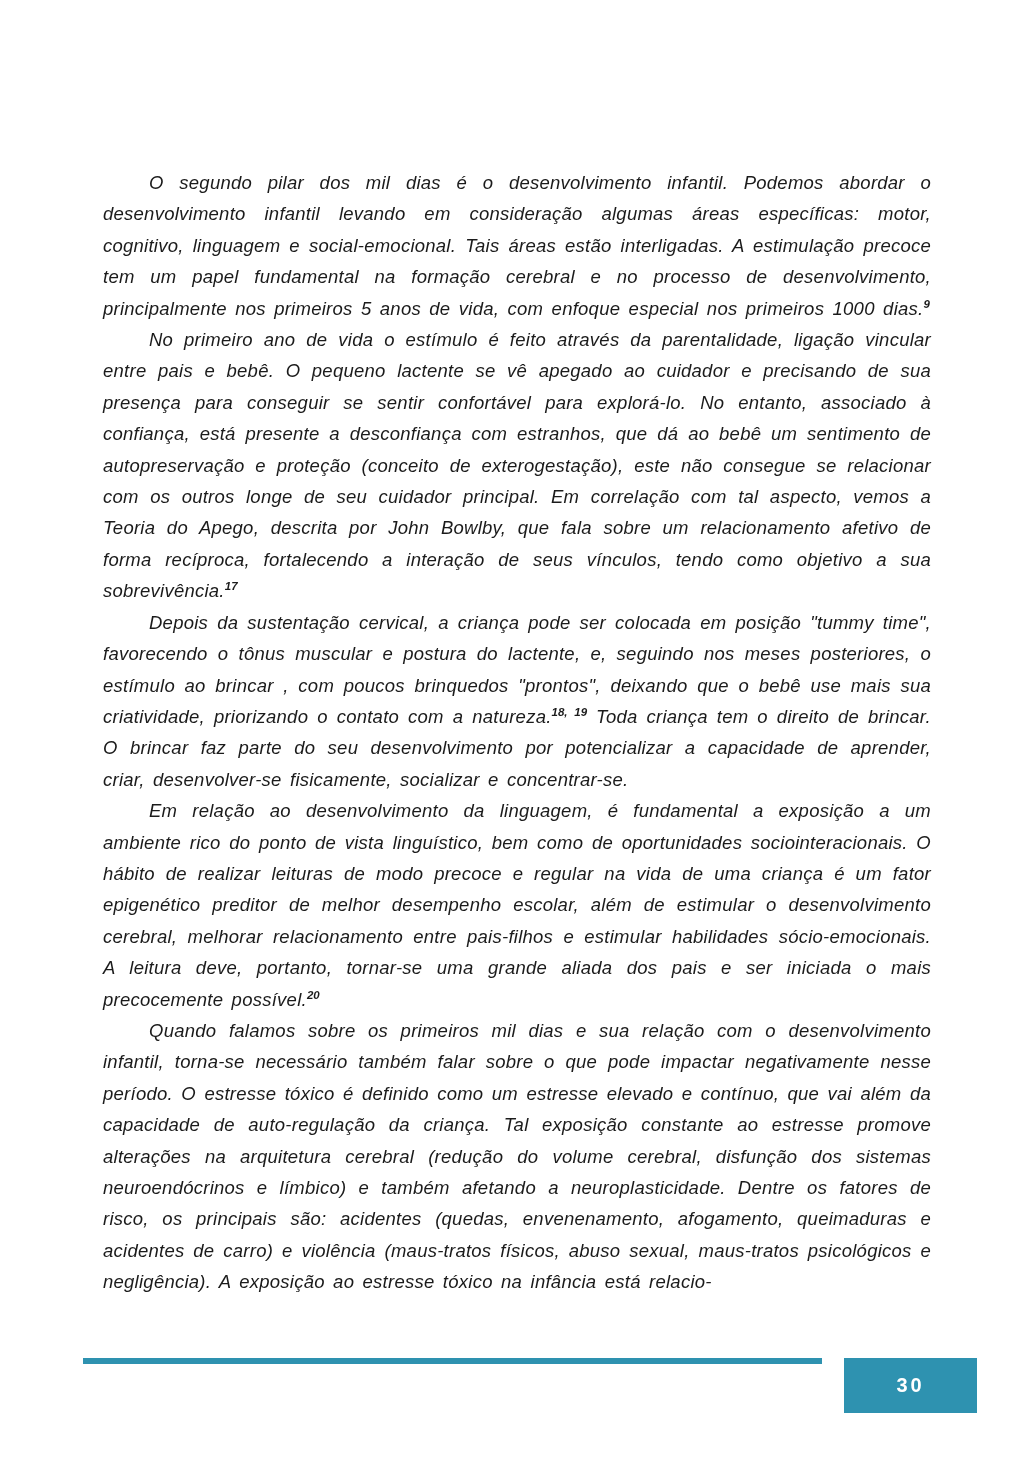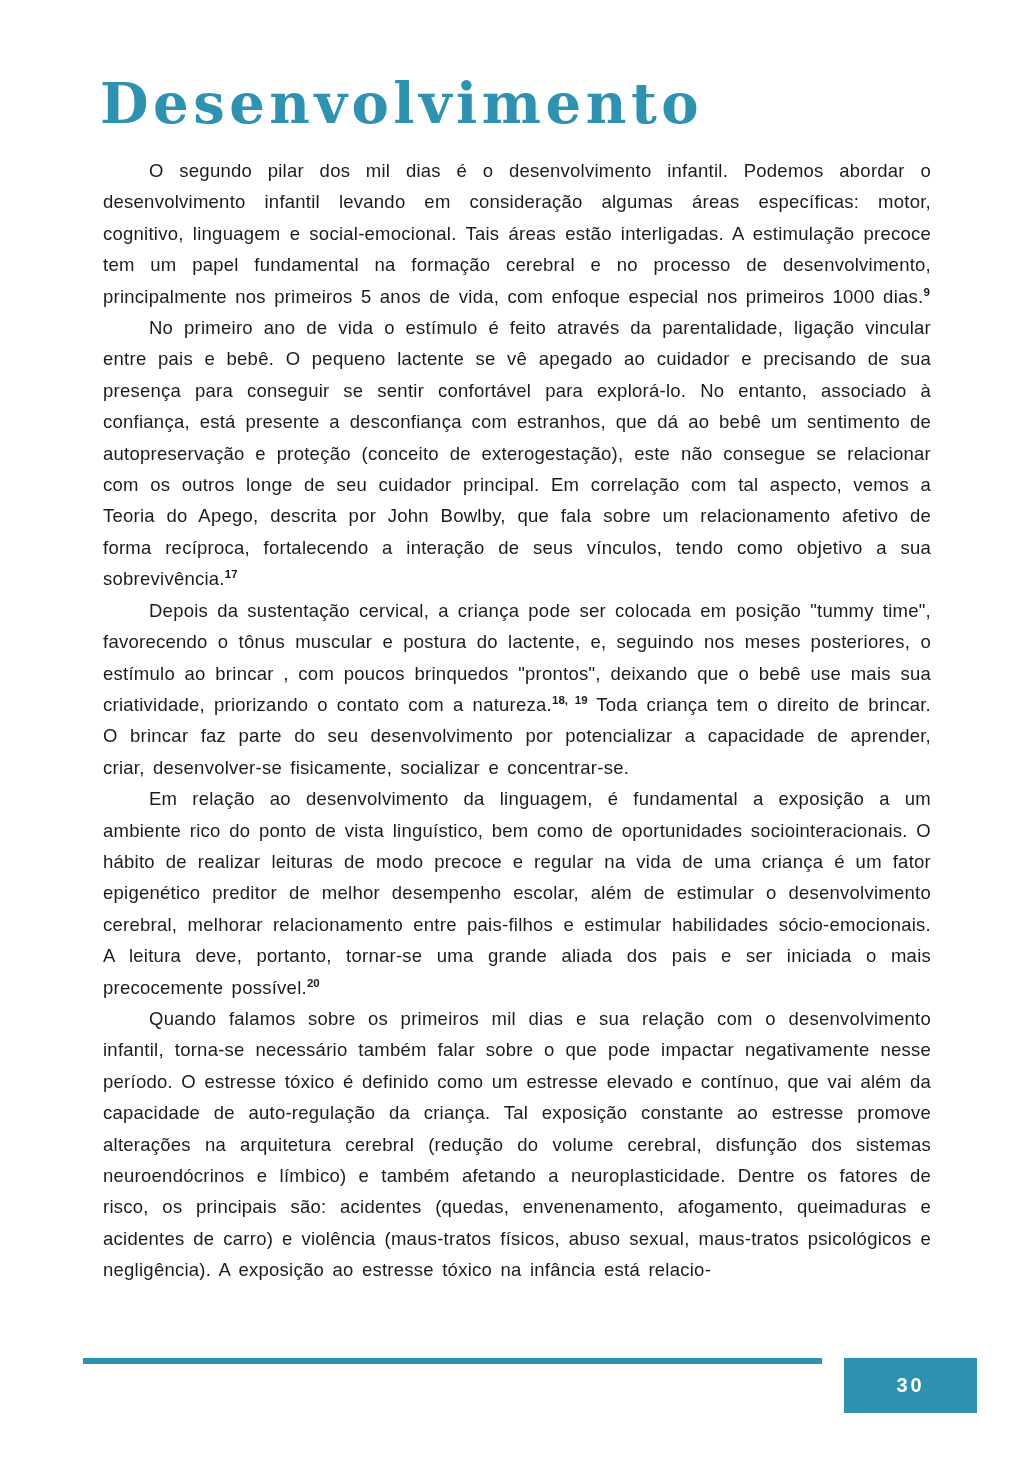--- a/index.html
+++ b/index.html
@@ -23,28 +23,29 @@
     font-family: "DejaVu Serif", serif;
     font-weight: bold;
     font-size: 56px;
     letter-spacing: 0.08em;
     color: #2e92b0;
     white-space: nowrap;
   }
   .doc-body {
     position: absolute;
     left: 103px;
-    top: 155px;
+    top: 167px;
     width: 828px;
     color: #1b1b1b;
     font-size: 18.5px;
     line-height: 31.4px;
     text-align: justify;
     word-spacing: 3px;
     letter-spacing: 0.25px;
+    font-style: italic;
   }
   .para {
     margin: 0;
     text-indent: 46px;
   }
   .para sup {
     font-weight: bold;
     font-size: 11.5px;
     letter-spacing: 0;
     line-height: 0;
@@ -69,21 +70,20 @@
     color: #ffffff;
     font-weight: bold;
     font-size: 20px;
     letter-spacing: 3px;
   }
 </style>
 </head>
 <body>
 
 <div class="page">
-  <h1 class="title" style="color: rgb(46, 146, 176);">Desenvolvimento</h1>
 
   <div class="doc-body" style="color: rgb(27, 27, 27);">
       <p class="para"><span>O segundo pilar dos mil dias é o desenvolvimento infantil. Podemos abordar o desenvolvimento infantil levando em consideração algumas áreas específicas: motor, cognitivo, linguagem e social-emocional. Tais áreas estão interligadas. A estimulação precoce tem um papel fundamental na formação cerebral e no processo de desenvolvimento, principalmente nos primeiros 5 anos de vida, com enfoque especial nos primeiros 1000 dias.</span><sup>9</sup></p>
       <p class="para"><span>No primeiro ano de vida o estímulo é feito através da parentalidade, ligação vincular entre pais e bebê. O pequeno lactente se vê apegado ao cuidador e precisando de sua presença para conseguir se sentir confortável para explorá-lo. No entanto, associado à confiança, está presente a desconfiança com estranhos, que dá ao bebê um sentimento de autopreservação e proteção (conceito de exterogestação), este não consegue se relacionar com os outros longe de seu cuidador principal. Em correlação com tal aspecto, vemos a Teoria do Apego, descrita por John Bowlby, que fala sobre um relacionamento afetivo de forma recíproca, fortalecendo a interação de seus vínculos, tendo como objetivo a sua sobrevivência.</span><sup>17</sup></p>
       <p class="para"><span>Depois da sustentação cervical, a criança pode ser colocada em posição "tummy time", favorecendo o tônus muscular e postura do lactente, e, seguindo nos meses posteriores, o estímulo ao brincar , com poucos brinquedos "prontos", deixando que o bebê use mais sua criatividade, priorizando o contato com a natureza.</span><sup>18, 19</sup><span> Toda criança tem o direito de brincar. O brincar faz parte do seu desenvolvimento por potencializar a capacidade de aprender, criar, desenvolver-se fisicamente, socializar e concentrar-se.</span></p>
       <p class="para"><span>Em relação ao desenvolvimento da linguagem, é fundamental a exposição a um ambiente rico do ponto de vista linguístico, bem como de oportunidades sociointeracionais. O hábito de realizar leituras de modo precoce e regular na vida de uma criança é um fator epigenético preditor de melhor desempenho escolar, além de estimular o desenvolvimento cerebral, melhorar relacionamento entre pais-filhos e estimular habilidades sócio-emocionais. A leitura deve, portanto, tornar-se uma grande aliada dos pais e ser iniciada o mais precocemente possível.</span><sup>20</sup></p>
       <p class="para"><span>Quando falamos sobre os primeiros mil dias e sua relação com o desenvolvimento infantil, torna-se necessário também falar sobre o que pode impactar negativamente nesse período. O estresse tóxico é definido como um estresse elevado e contínuo, que vai além da capacidade de auto-regulação da criança. Tal exposição constante ao estresse promove alterações na arquitetura cerebral (redução do volume cerebral, disfunção dos sistemas neuroendócrinos e límbico) e também afetando a neuroplasticidade. Dentre os fatores de risco, os principais são: acidentes (quedas, envenenamento, afogamento, queimaduras e acidentes de carro) e violência (maus-tratos físicos, abuso sexual, maus-tratos psicológicos e negligência). A exposição ao estresse tóxico na infância está relacio-</span></p>
     </div>
 
   <div class="footer-rule" style="background: rgb(46, 146, 176);"></div>

